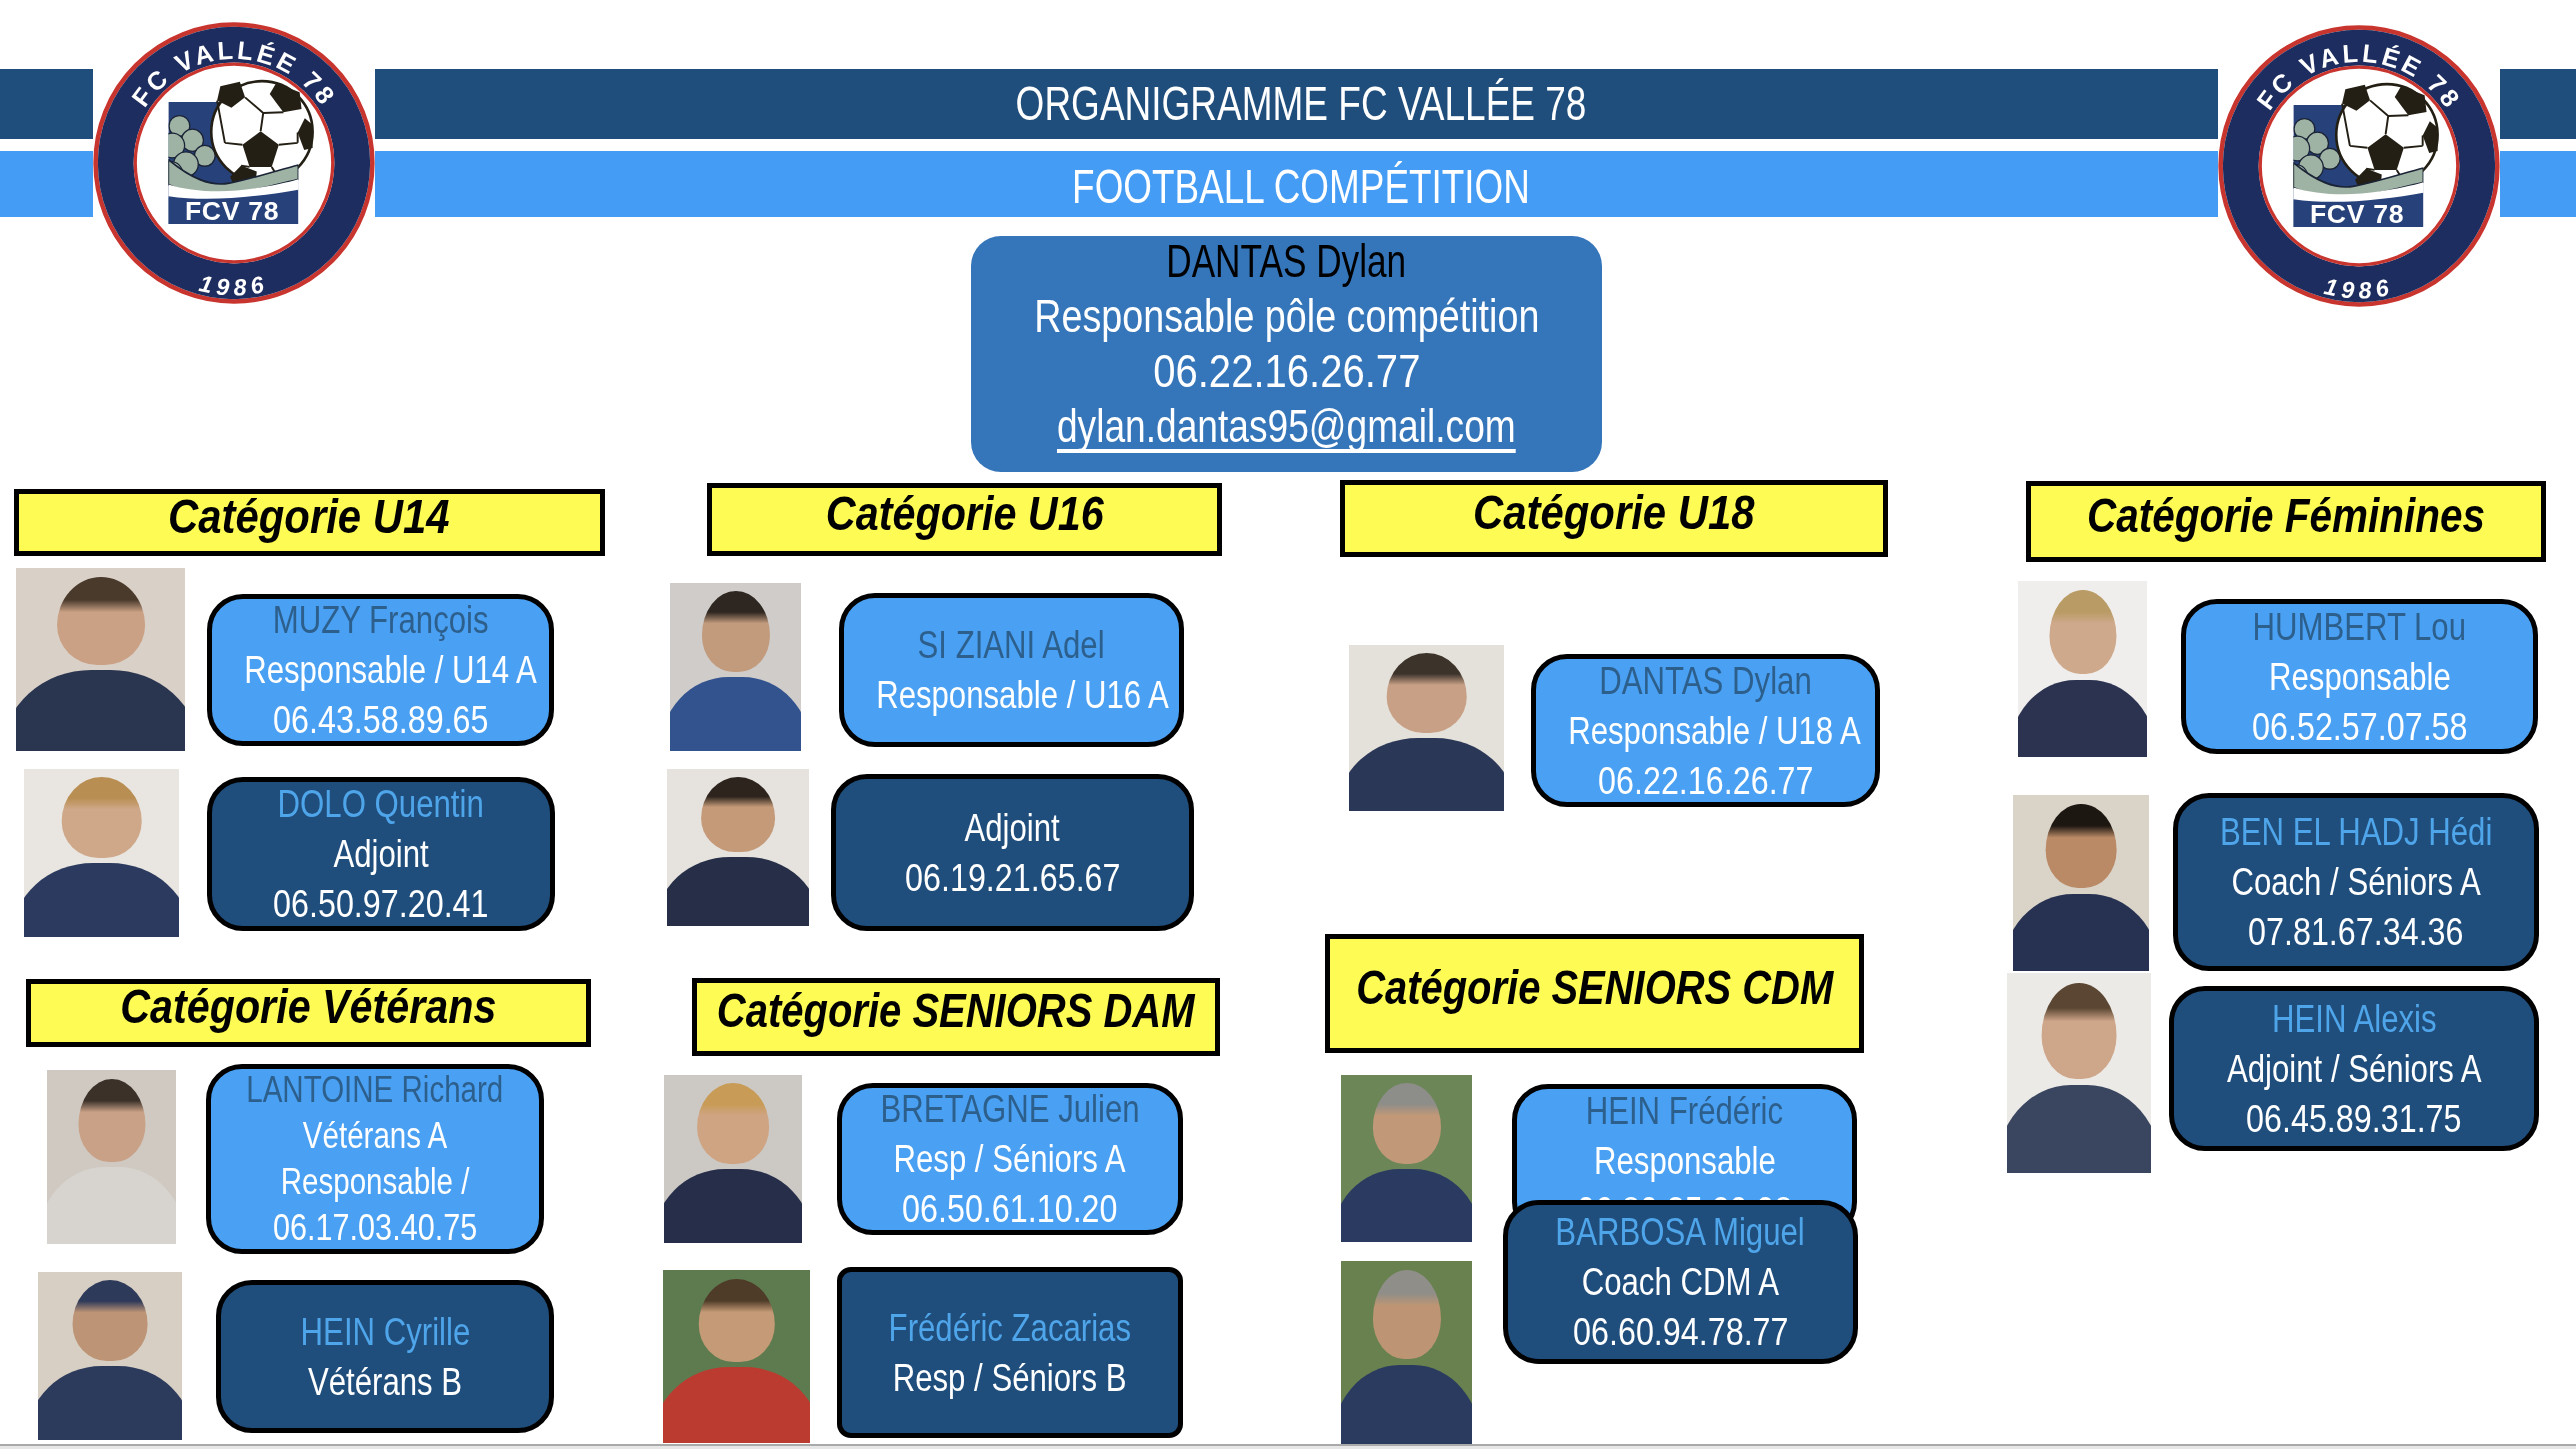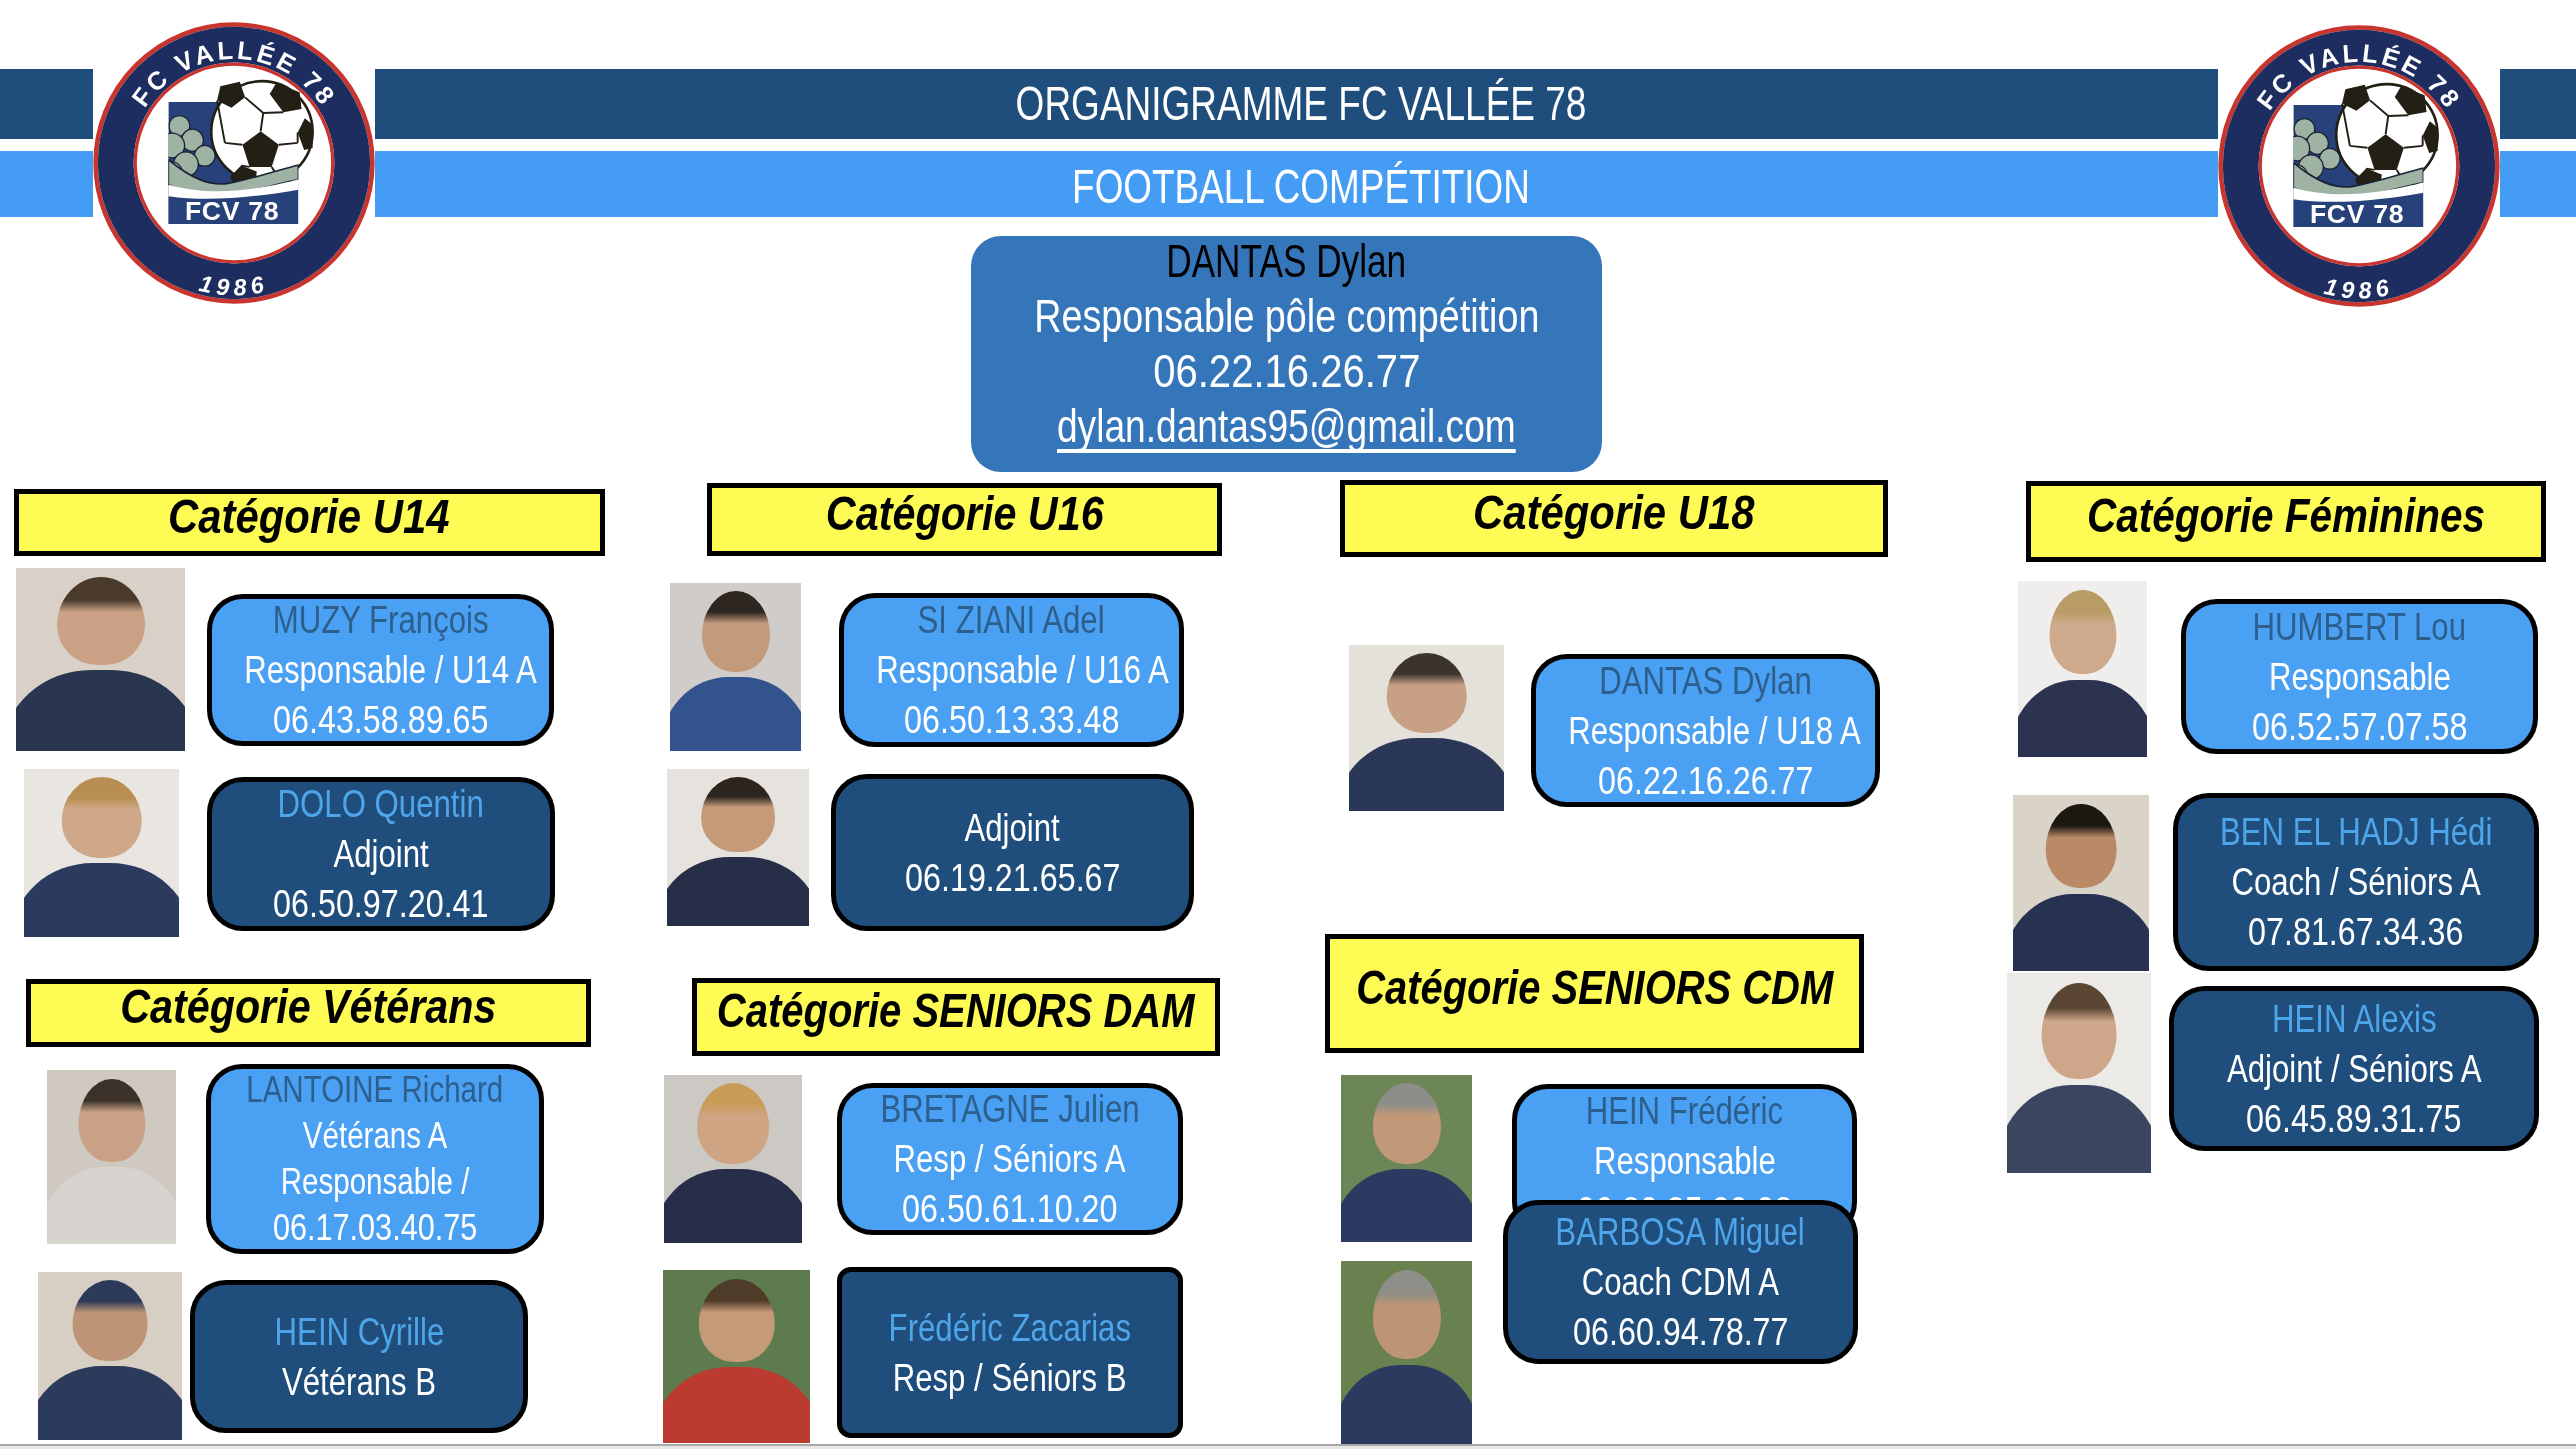--- a/index.html
+++ b/index.html
@@ -156,21 +156,20 @@
     <div><span class="fit" style="--sx:0.85;">06.43.58.89.65</span></div>
   </div>
 <div class="abs card dark" style="left:207px;top:777px;width:338px;height:144px;">
     <div class="nm"><span class="fit" style="--sx:0.82;">DOLO Quentin</span></div>
     <div><span class="fit" style="--sx:0.82;">Adjoint</span></div>
     <div><span class="fit" style="--sx:0.85;">06.50.97.20.41</span></div>
   </div>
 <div class="abs card light" style="left:839px;top:593px;width:335px;height:144px;">
     <div class="nm"><span class="fit" style="--sx:0.82;">SI ZIANI Adel</span></div>
     <div><span class="fit" style="--sx:0.82;">Responsable / U16 A</span></div>
-    <div><span class="fit" style="--sx:0.85;">06.50.13.33.48</span></div>
   </div>
 <div class="abs card dark" style="left:831px;top:774px;width:353px;height:147px;">
     <div><span class="fit" style="--sx:0.82;">Adjoint</span></div>
     <div><span class="fit" style="--sx:0.85;">06.19.21.65.67</span></div>
   </div>
 <div class="abs card light" style="left:1531px;top:654px;width:339px;height:143px;">
     <div class="nm"><span class="fit" style="--sx:0.82;">DANTAS Dylan</span></div>
     <div><span class="fit" style="--sx:0.82;">Responsable / U18 A</span></div>
     <div><span class="fit" style="--sx:0.85;">06.22.16.26.77</span></div>
   </div>
@@ -188,21 +187,21 @@
     <div class="nm"><span class="fit" style="--sx:0.82;">HEIN Alexis</span></div>
     <div><span class="fit" style="--sx:0.82;">Adjoint / Séniors A</span></div>
     <div><span class="fit" style="--sx:0.85;">06.45.89.31.75</span></div>
   </div>
 <div class="abs card light small" style="left:206px;top:1064px;width:328px;height:180px;">
     <div class="nm"><span class="fit" style="--sx:0.82;">LANTOINE Richard</span></div>
     <div><span class="fit" style="--sx:0.82;">Vétérans A</span></div>
     <div><span class="fit" style="--sx:0.82;">Responsable /</span></div>
     <div><span class="fit" style="--sx:0.85;">06.17.03.40.75</span></div>
   </div>
-<div class="abs card dark" style="left:190px;top:1280px;width:328px;height:143px;">
+<div class="abs card dark" style="left:216px;top:1280px;width:328px;height:143px;">
     <div class="nm"><span class="fit" style="--sx:0.82;">HEIN Cyrille</span></div>
     <div><span class="fit" style="--sx:0.82;">Vétérans B</span></div>
   </div>
 <div class="abs card light" style="left:837px;top:1083px;width:336px;height:142px;">
     <div class="nm"><span class="fit" style="--sx:0.82;">BRETAGNE Julien</span></div>
     <div><span class="fit" style="--sx:0.82;">Resp / Séniors A</span></div>
     <div><span class="fit" style="--sx:0.85;">06.50.61.10.20</span></div>
   </div>
 <div class="abs card dark" style="left:837px;top:1267px;width:336px;height:161px;border-radius:14px;">
     <div class="nm"><span class="fit" style="--sx:0.82;">Frédéric Zacarias</span></div>

